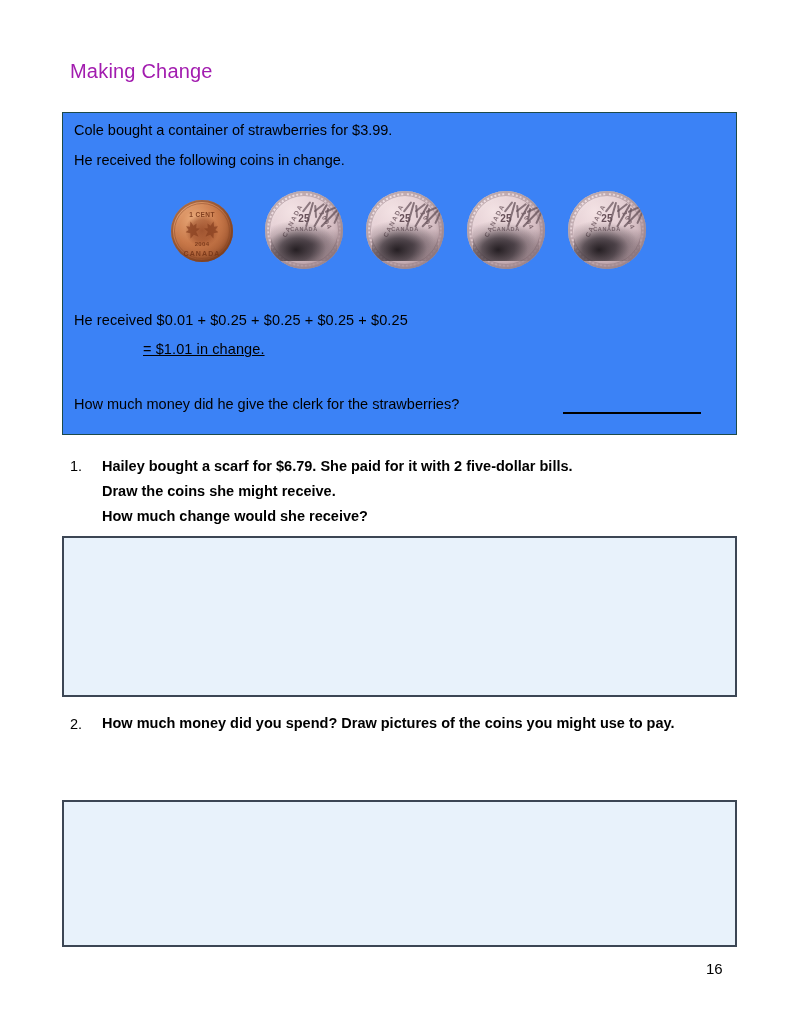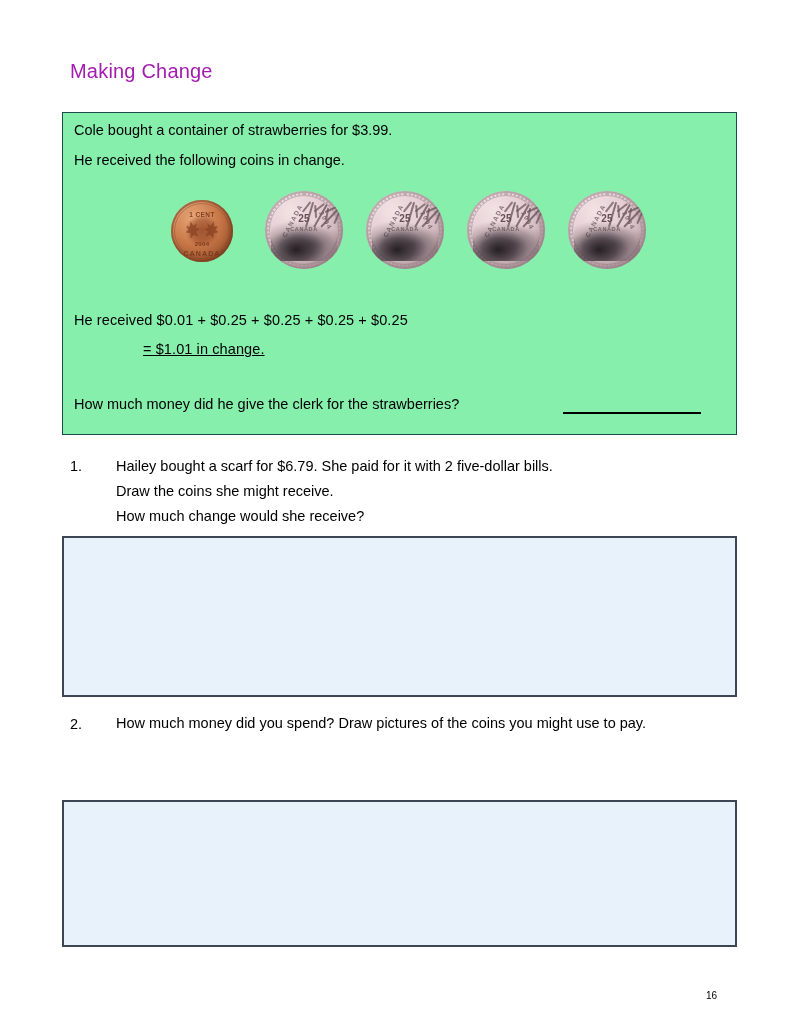--- a/index.html
+++ b/index.html
@@ -27,21 +27,21 @@
     color: #a21caf;
   }
 
   
   .example-panel {
     position: absolute;
     left: 62px;
     top: 112px;
     width: 675px;
     height: 323px;
-    background: #86efac;
+    background: #3b82f6;
     border: 1.5px solid #1d4a4a;
     box-sizing: border-box;
   }
   .example-line {
     position: absolute;
     font-size: 14.5px;
     line-height: 18px;
     color: #000;
     white-space: nowrap;
   }
@@ -226,21 +226,22 @@
     color: #000;
   }
   .q-num {
     position: absolute;
     left: 0;
     top: 0;
     width: 22px;
     text-align: left;
   }
   .q-body {
-    margin-left: 46px;
+    margin-left: 32px;
+    font-weight: bold;
   }
   .q-body div { white-space: nowrap; }
   .q-body .wrap { white-space: normal; }
 
   #question-1 { left: 70px; top: 454px; width: 640px; }
   #question-2 { left: 70px; top: 712px; width: 660px; }
   #question-2 .q-body { line-height: 23px; }
 
   
   .work-box {
@@ -251,22 +252,22 @@
     border: 2px solid #3c4654;
     box-sizing: border-box;
   }
   #work-box-1 { top: 536px; height: 161px; }
   #work-box-2 { top: 800px; height: 147px; }
 
   
   .page-number {
     position: absolute;
     left: 706px;
-    top: 990px;
-    font-size: 10px;
+    top: 960px;
+    font-size: 15px;
     color: #000;
   }
 </style>
 </head>
 <body>
 
 <div class="page-title">Making Change</div>
 
 <div class="example-panel">
 

